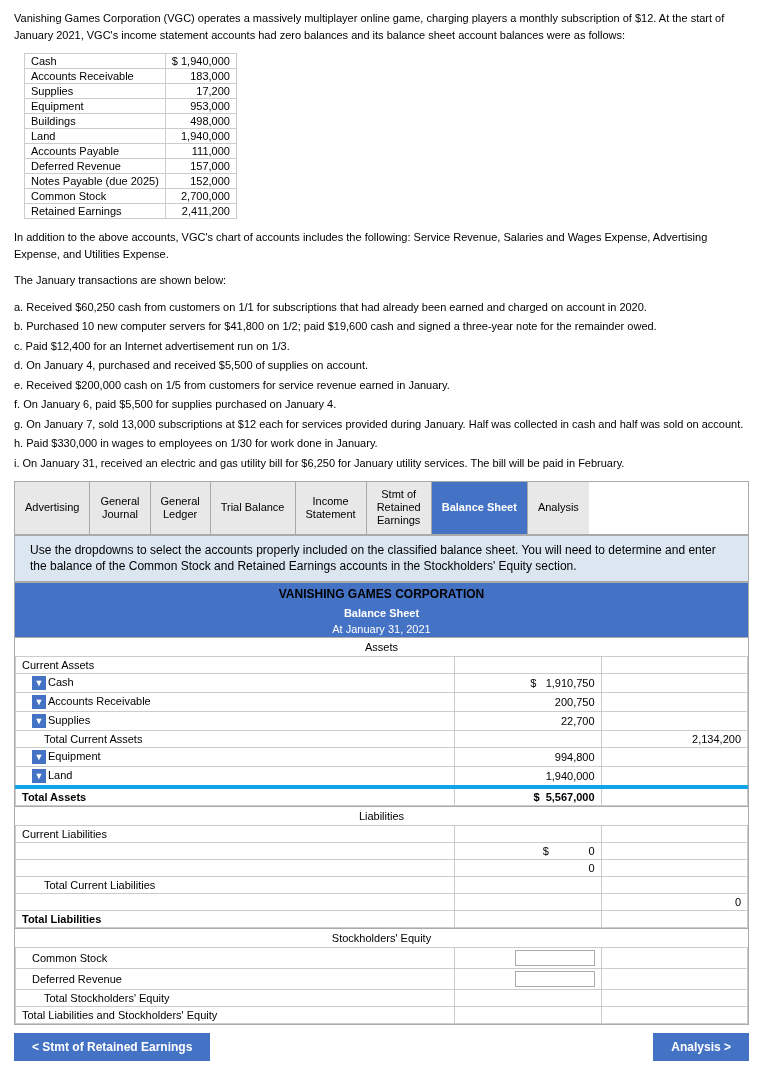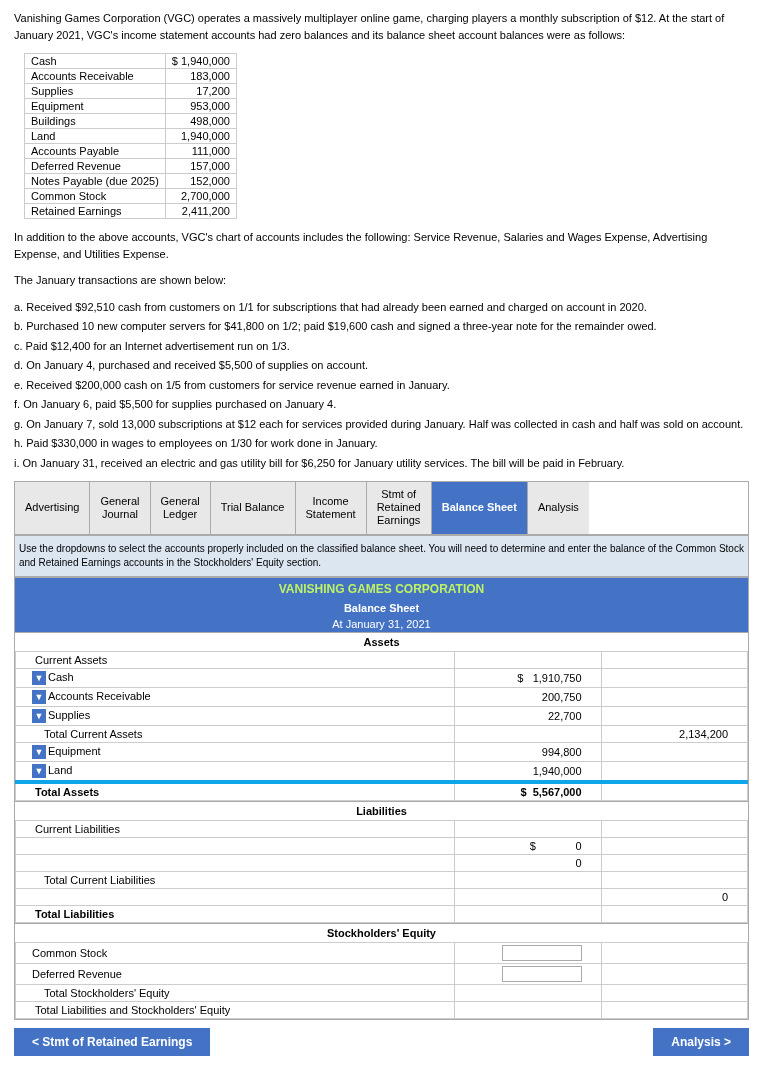--- a/index.html
+++ b/index.html
@@ -67,33 +67,33 @@
     .tab:last-child {
       border-right: none;
     }
     .tab-label {
       line-height: 1.2;
     }
     
     .info-box {
       background: #dce6f1;
       border: 1px solid #aaa;
-      padding: 6px 4px;
-      font-size: 10px;
+      padding: 6px 15px;
+      font-size: 12px;
       line-height: 1.4;
       margin-bottom: 0;
     }
     
     .balance-sheet-outer {
       border: 1px solid #aaa;
       margin-top: 0;
     }
     .balance-sheet-header {
       background: #4472c4;
-      color: #bef264;
+      color: #000000;
       text-align: center;
       padding: 4px;
       font-weight: bold;
       font-size: 12px;
     }
     .balance-sheet-subheader {
       background: #4472c4;
       color: #fff;
       text-align: center;
       padding: 2px;
@@ -102,32 +102,32 @@
     }
     .balance-sheet-date {
       background: #4472c4;
       color: #fff;
       text-align: center;
       padding: 2px;
       font-size: 11px;
     }
     .balance-sheet-section-header {
       text-align: center;
-      font-weight: bold;
+      font-weight: normal;
       font-size: 11px;
       padding: 3px;
       background: #fff;
       border-top: 1px solid #aaa;
     }
     .bs-table {
       width: 100%;
       border-collapse: collapse;
     }
     .bs-table td {
-      padding: 2px 19px;
+      padding: 2px 6px;
       font-size: 11px;
       border: 1px solid #ccc;
     }
     .bs-table td.label-col {
       width: 60%;
     }
     .bs-table td.value-col {
       width: 20%;
       text-align: right;
     }
@@ -223,21 +223,21 @@
         <td>Retained Earnings</td>
         <td>2,411,200</td>
       </tr>
     </tbody>
 </table>
 
 <p class="additional-text">In addition to the above accounts, VGC's chart of accounts includes the following: Service Revenue, Salaries and Wages Expense, Advertising Expense, and Utilities Expense.</p>
 
 <p class="transactions-text">The January transactions are shown below:</p>
 <div class="transactions-text" id="transactions-list">
-    <p>a. Received $92,510 cash from customers on 1/1 for subscriptions that had already been earned and charged on account in 2020.</p>
+    <p>a. Received $60,250 cash from customers on 1/1 for subscriptions that had already been earned and charged on account in 2020.</p>
     <p>b. Purchased 10 new computer servers for $41,800 on 1/2; paid $19,600 cash and signed a three-year note for the remainder owed.</p>
     <p>c. Paid $12,400 for an Internet advertisement run on 1/3.</p>
     <p>d. On January 4, purchased and received $5,500 of supplies on account.</p>
     <p>e. Received $200,000 cash on 1/5 from customers for service revenue earned in January.</p>
     <p>f. On January 6, paid $5,500 for supplies purchased on January 4.</p>
     <p>g. On January 7, sold 13,000 subscriptions at $12 each for services provided during January. Half was collected in cash and half was sold on account.</p>
     <p>h. Paid $330,000 in wages to employees on 1/30 for work done in January.</p>
     <p>i. On January 31, received an electric and gas utility bill for $6,250 for January utility services. The bill will be paid in February.</p>
   </div>
 

